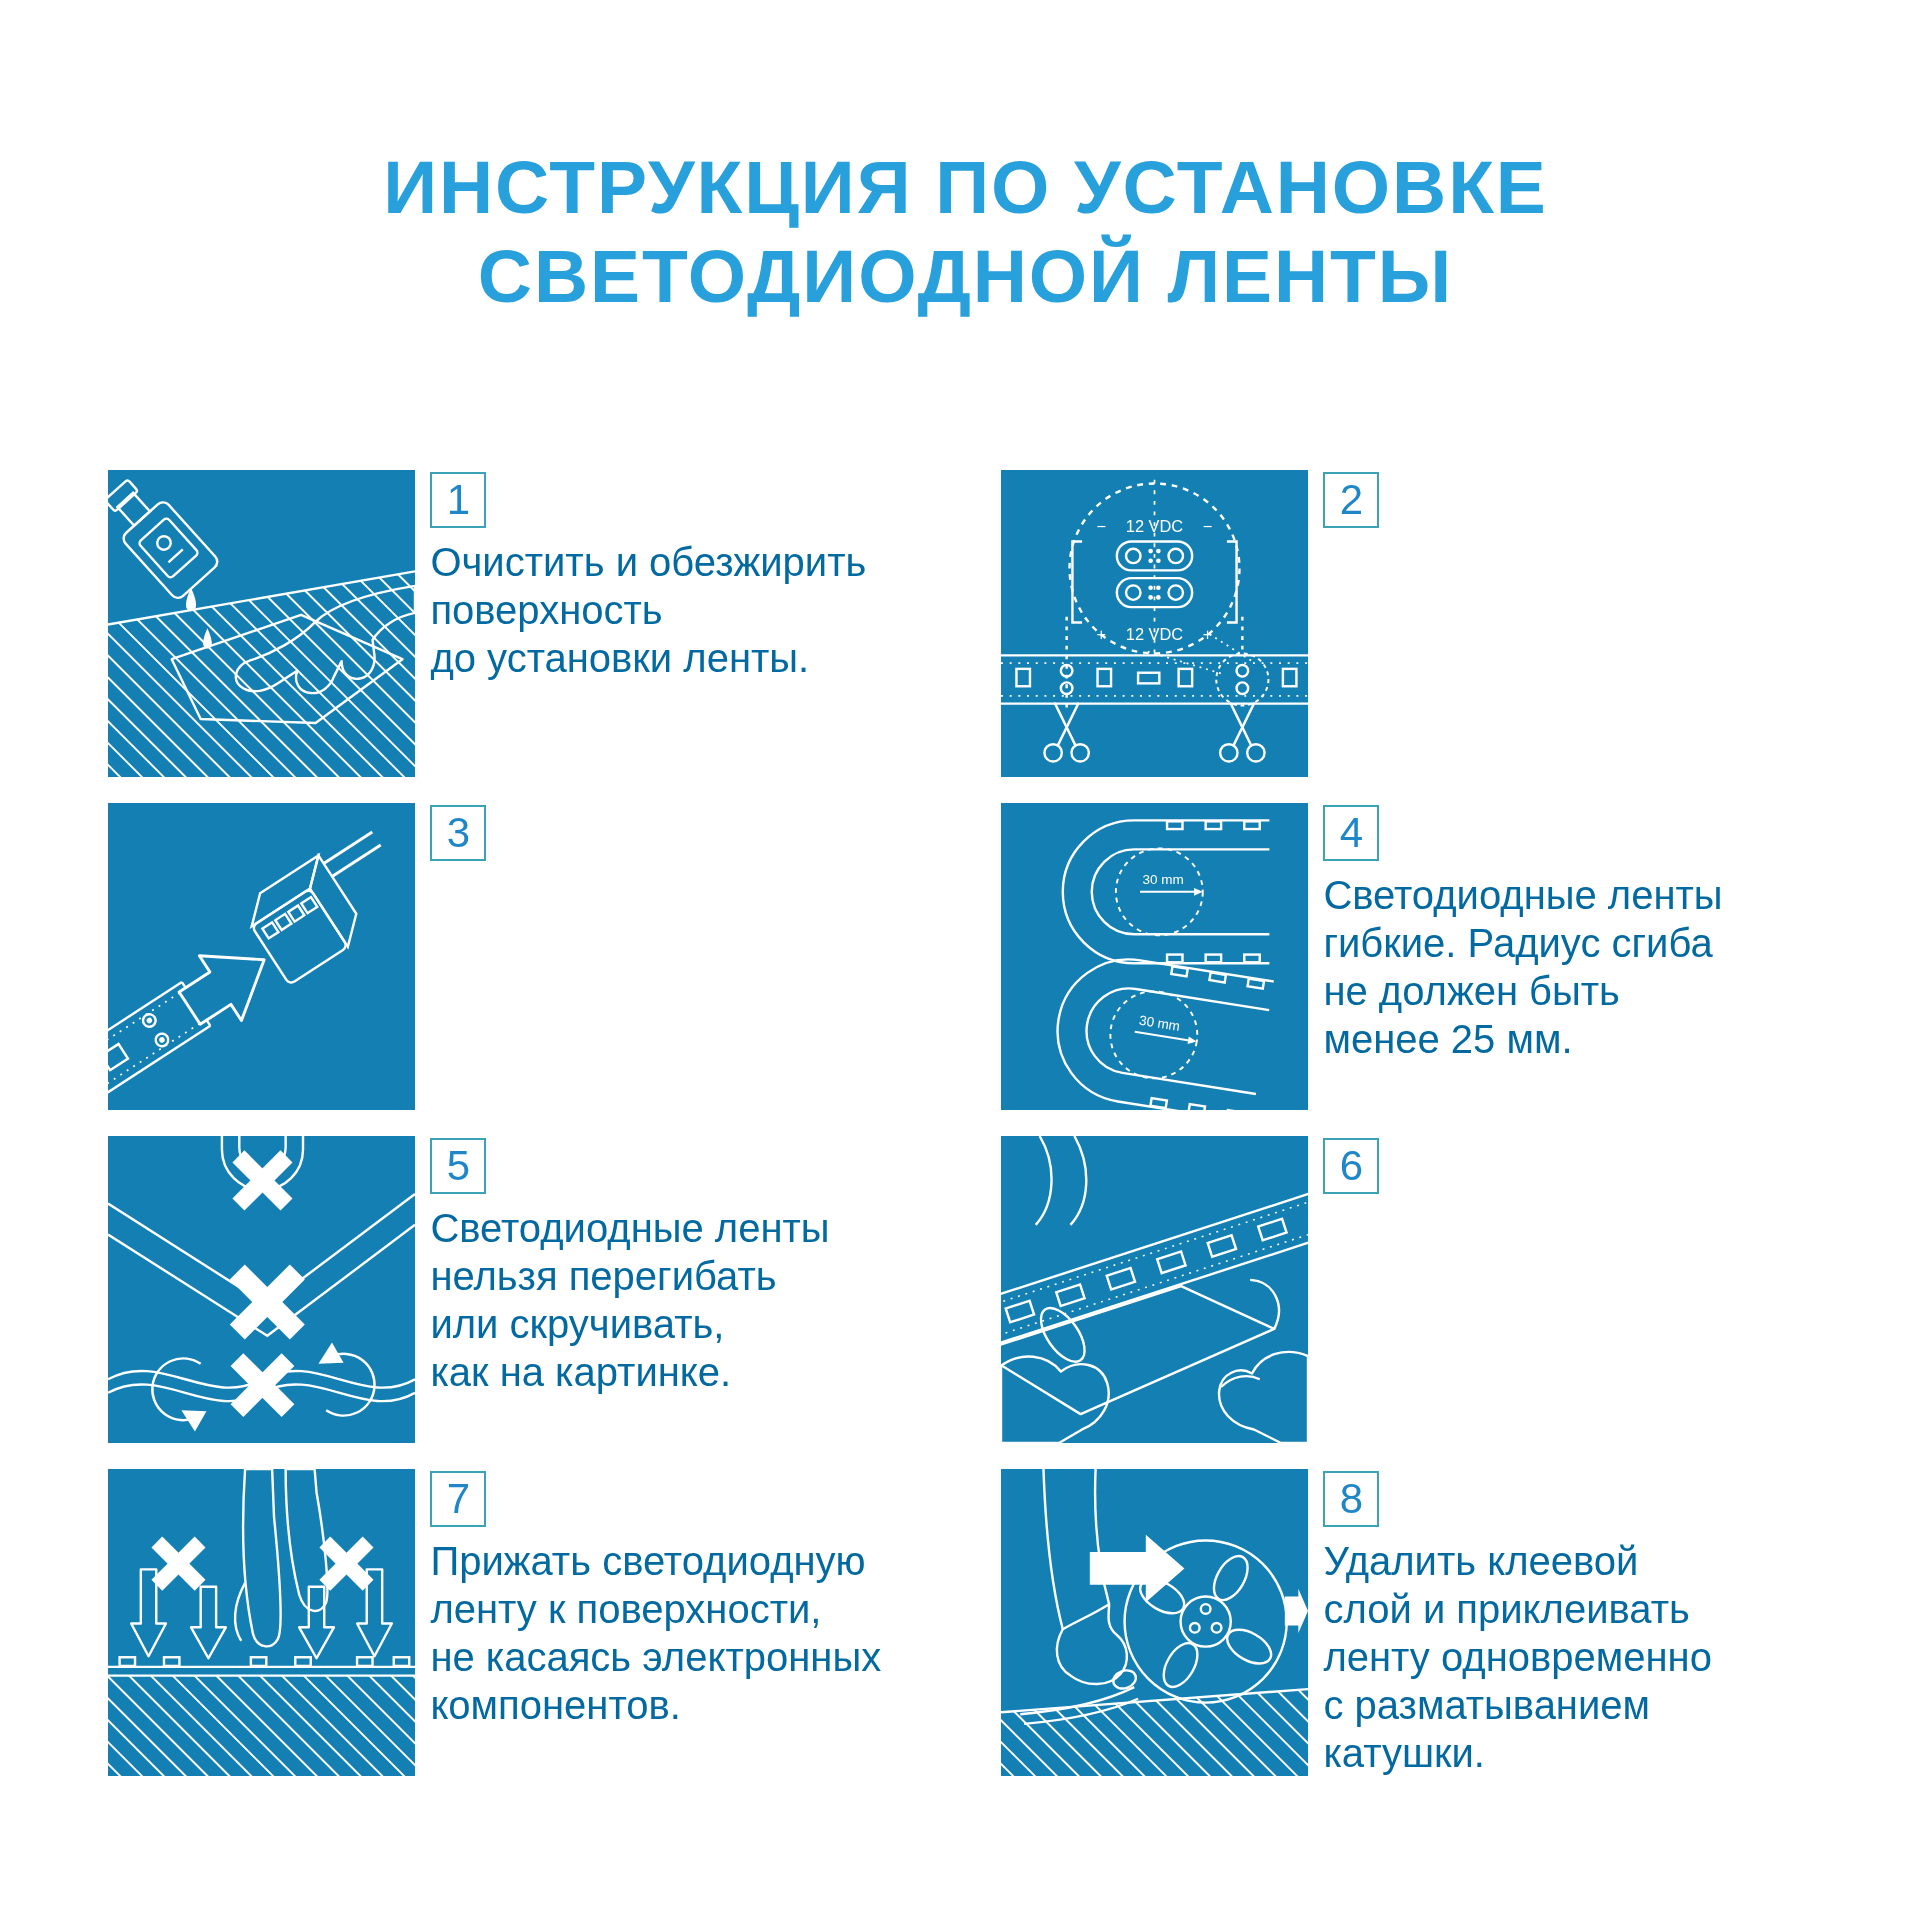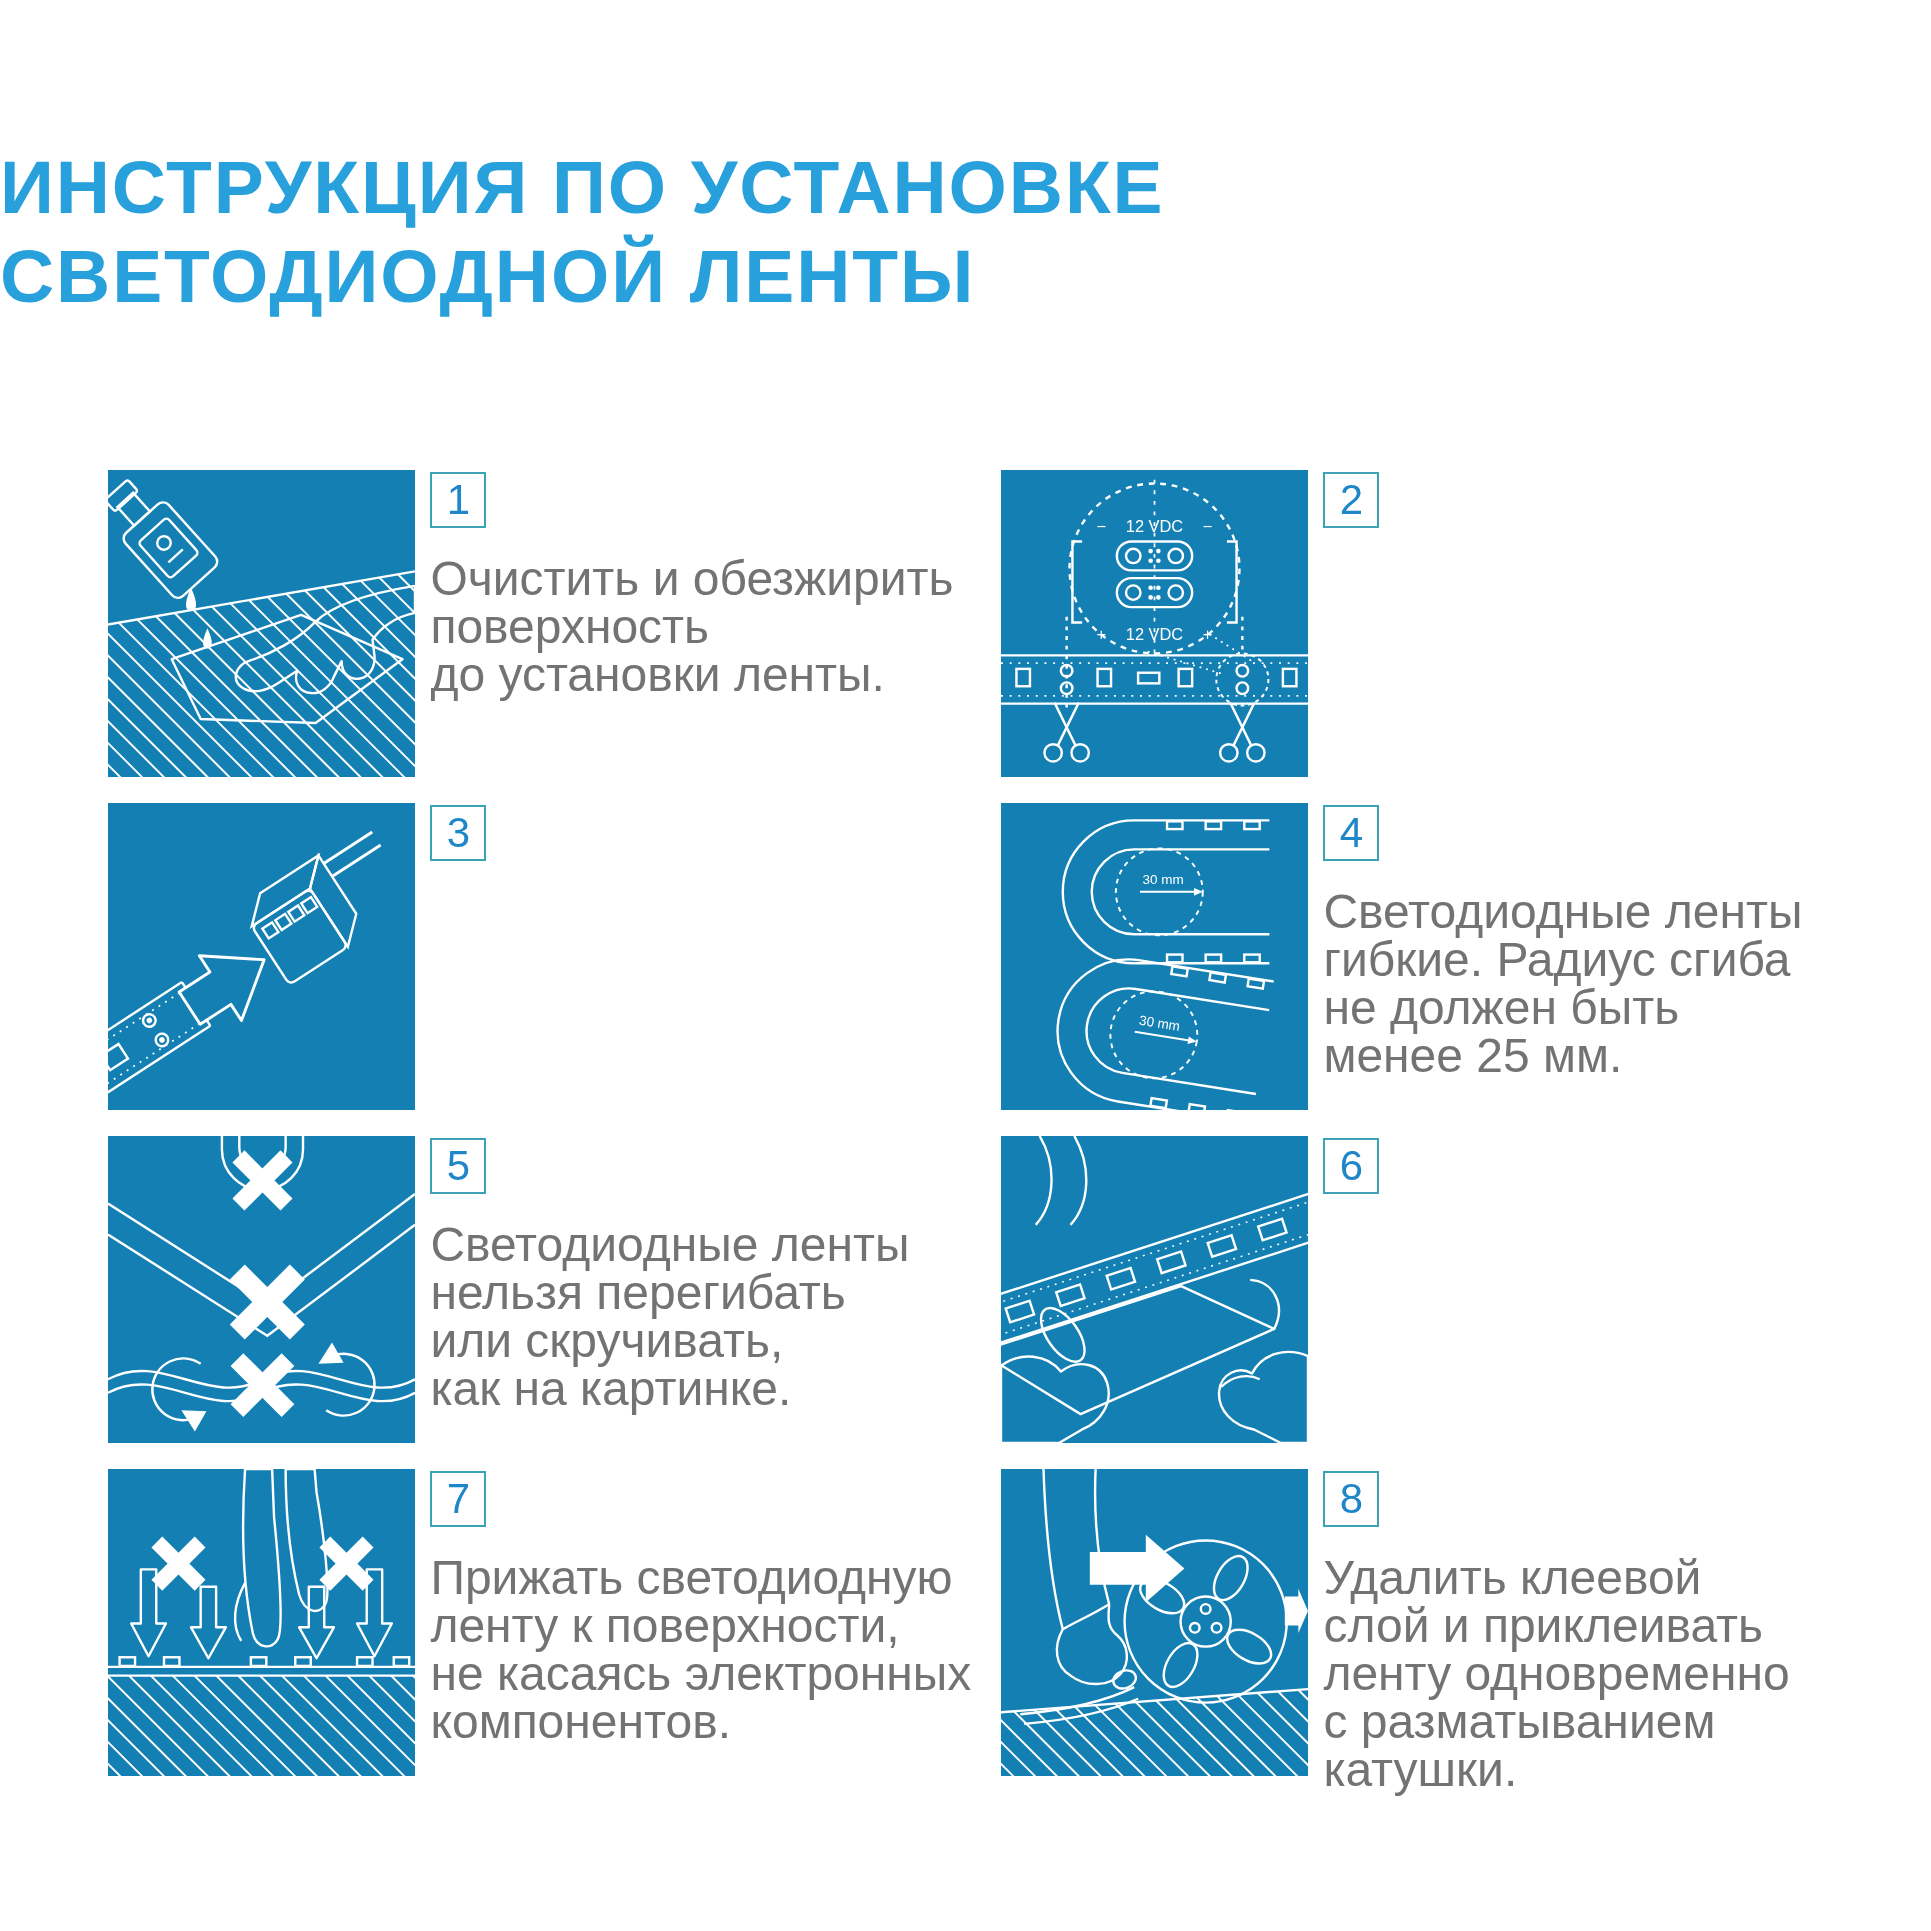--- a/index.html
+++ b/index.html
@@ -2,40 +2,40 @@
 <html><head>
 <meta charset="utf-8">
 <style>
   html,body{margin:0;padding:0;}
   body{
     width:1931px;height:1931px;background:#ffffff;position:relative;
     font-family:"Liberation Sans",sans-serif;overflow:hidden;
   }
   .title{
     position:absolute;top:143px;left:0;width:100%;
-    font-weight:700;font-size:75px;line-height:89px;
+    text-align:center;font-weight:700;font-size:75px;line-height:89px;
     color:#27A0DC;letter-spacing:1.9px;
   }
   .grid{
     position:absolute;top:470px;left:108px;
     display:grid;grid-template-columns:893px 822px;grid-auto-rows:307px;row-gap:26px;
   }
   .step{display:flex;align-items:flex-start;}
   .figure{
     width:307px;height:307px;background:#137FB3;flex:0 0 auto;overflow:hidden;
   }
   .figure svg{display:block;}
   .content{margin-left:15.4px;padding-top:1.9px;}
   .numbox{
     width:52px;height:52px;border:2.9px solid #3CA2B6;box-sizing:content-box;
     display:flex;align-items:center;justify-content:center;
     font-size:42px;color:#1F86C8;font-weight:400;background:#fff;
   }
   .text{
-    margin-top:27px;font-size:48px;line-height:48px;color:#737373;
+    margin-top:10px;font-size:40px;line-height:48px;color:#0369a1;
     white-space:pre-line;
   }
   .lineart{stroke:#fff;fill:none;stroke-width:2.5;}
   svg text{font-family:"Liberation Sans",sans-serif;fill:#fff;stroke:none;}
 </style>
 </head>
 <body>
 
 <div class="title">
   <div>ИНСТРУКЦИЯ ПО УСТАНОВКЕ</div>

